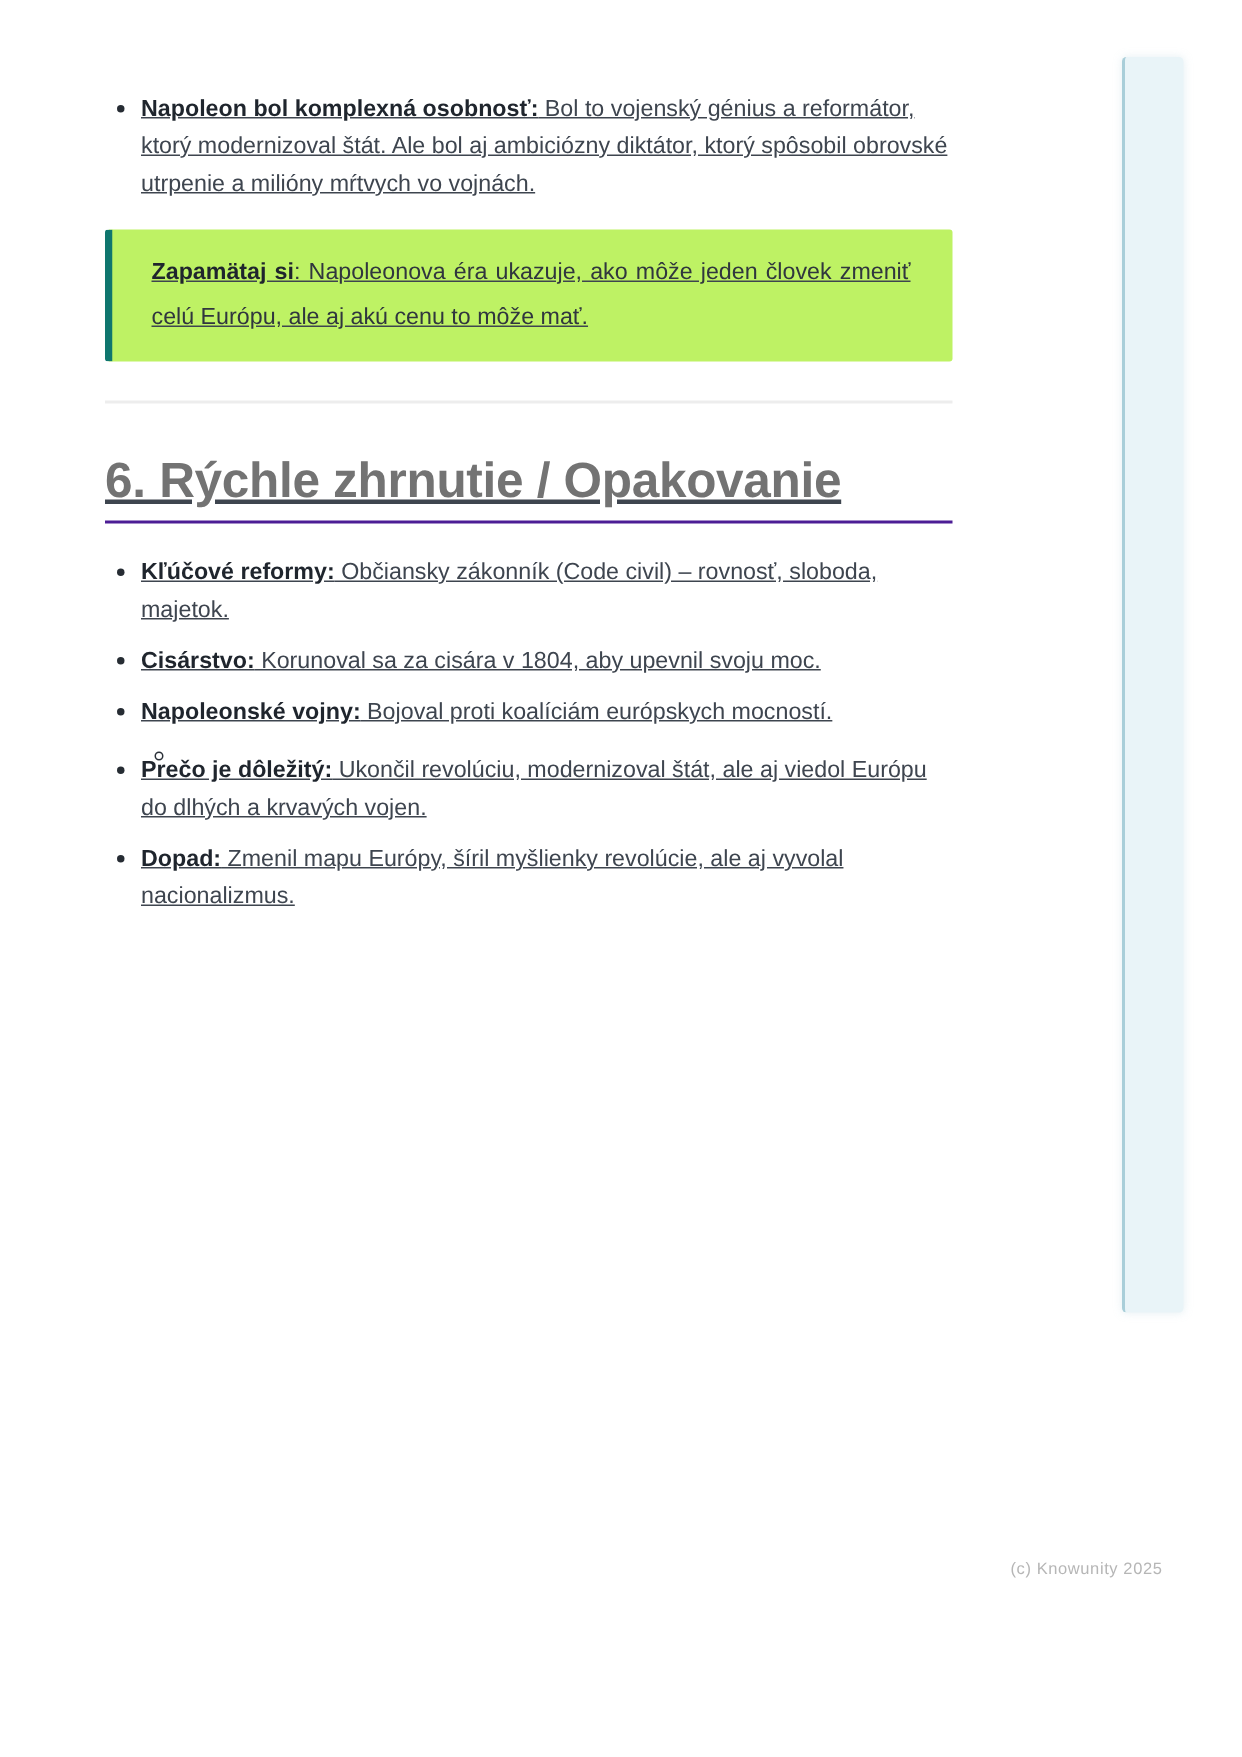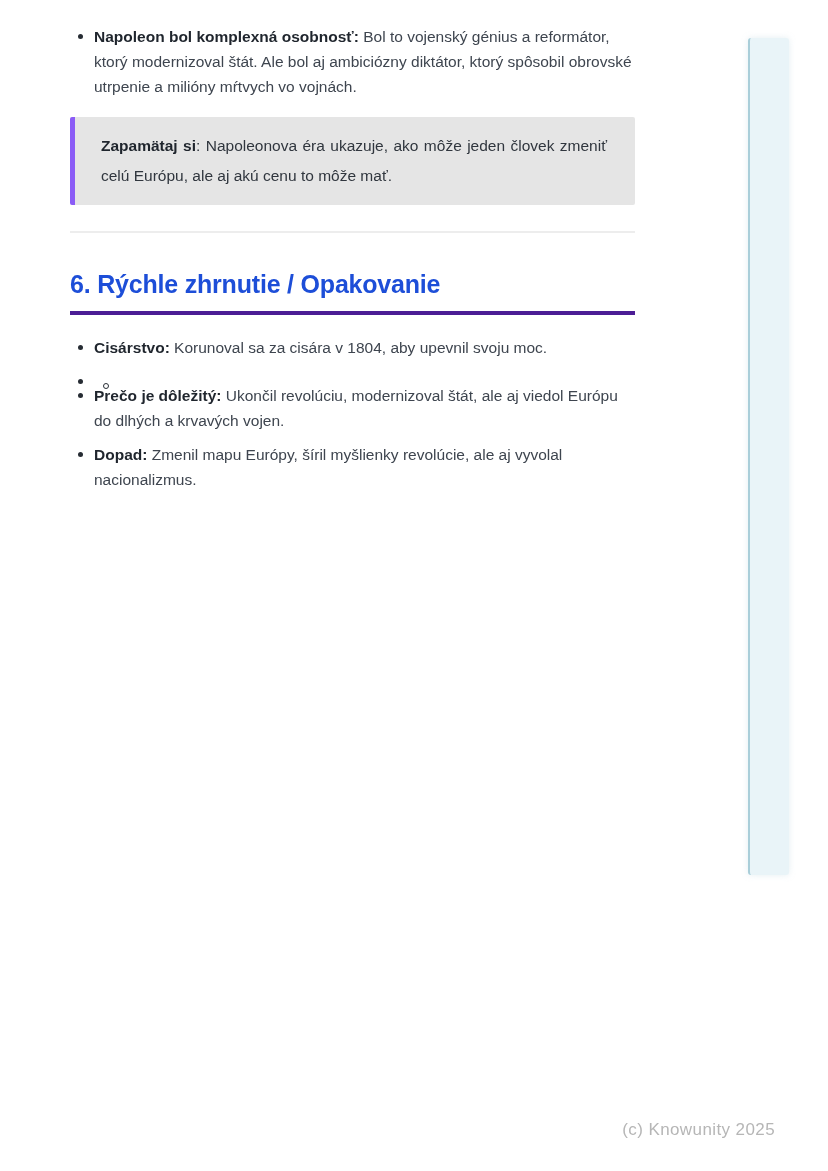--- a/index.html
+++ b/index.html
@@ -21,21 +21,22 @@
     background: #e9f4f8;
     border-left: 2px solid #a9ced9;
     border-radius: 3px;
     box-shadow: 0 0 6px rgba(180, 210, 220, 0.35);
   }
 
   .content {
     position: absolute;
     left: 70px; top: 0;
     width: 565px;
-    padding-top: 24px;
+    padding-top: 60px;
+    text-decoration: underline;
   }
 
   
   .bullet-item { display: flex; margin-bottom: 9px; }
   .bullet-item:last-child { margin-bottom: 0; }
   .marker {
     flex: 0 0 24px;
     position: relative;
   }
   .marker::before {
@@ -65,56 +66,56 @@
     left: 9px; top: 9px;
     width: 4px; height: 4px;
     border: 1.5px solid #2a3038;
     border-radius: 50%;
     background: transparent;
   }
 
   
   .callout {
     margin-top: 18px;
-    background: #e5e5e5;
-    border-left: 5px solid #8b5cf6;
+    background: #bef264;
+    border-left: 5px solid #0f766e;
     border-radius: 2px;
     padding: 14px 28px 14px 26px;
   }
   .callout-text {
     font-size: 15.5px;
     line-height: 30px;
     text-align: justify;
     color: #30363e;
   }
 
   .section-divider {
     border: none;
     border-top: 2px solid #ededed;
     margin-top: 26px;
   }
 
   .section-heading {
     margin-top: 36px;
-    font-size: 25px;
+    font-size: 33px;
     line-height: 30px;
     font-weight: bold;
     letter-spacing: -0.2px;
-    color: #1d4ed8;
+    color: #737373;
     padding-bottom: 12px;
-    border-bottom: 4px solid #4c1d95;
+    border-bottom: 2px solid #4c1d95;
   }
 
   .summary-list { margin-top: 20px; }
 
   .copyright {
     position: absolute;
-    top: 1120px;
+    top: 1040px;
     right: 53px;
-    font-size: 17px;
+    font-size: 11px;
     letter-spacing: 0.4px;
     color: #b6b6b6;
   }
 </style>
 </head>
 <body>
 
 <div class="page">
 
   <div class="right-accent-bar"></div>
@@ -134,31 +135,38 @@
 
     <hr class="section-divider">
 
     <h1 class="section-heading">6. Rýchle zhrnutie / Opakovanie</h1>
 
     <div class="summary-list">
 
 
 
 
+      <div class="bullet-item">
+        <span class="marker"></span>
+        <div class="item-body">
+          <p class="item-text"><span class="lead">Kľúčové reformy:</span><span> Občiansky zákonník (Code civil) – rovnosť, sloboda, majetok.</span></p>
+        </div>
+      </div>
 
       <div class="bullet-item">
         <span class="marker"></span>
         <div class="item-body">
           <p class="item-text"><span class="lead">Cisárstvo:</span><span> Korunoval sa za cisára v 1804, aby upevnil svoju moc.</span></p>
         </div>
       </div>
 
       <div class="bullet-item">
         <span class="marker"></span>
         <div class="item-body">
+          <p class="item-text"><span class="lead">Napoleonské vojny:</span><span> Bojoval proti koalíciám európskych mocností.</span></p>
           <div class="sub-list">
             <div class="sub-item">
               <span class="sub-marker"></span>
             </div>
           </div>
         </div>
       </div>
 
       <div class="bullet-item">
         <span class="marker"></span>

